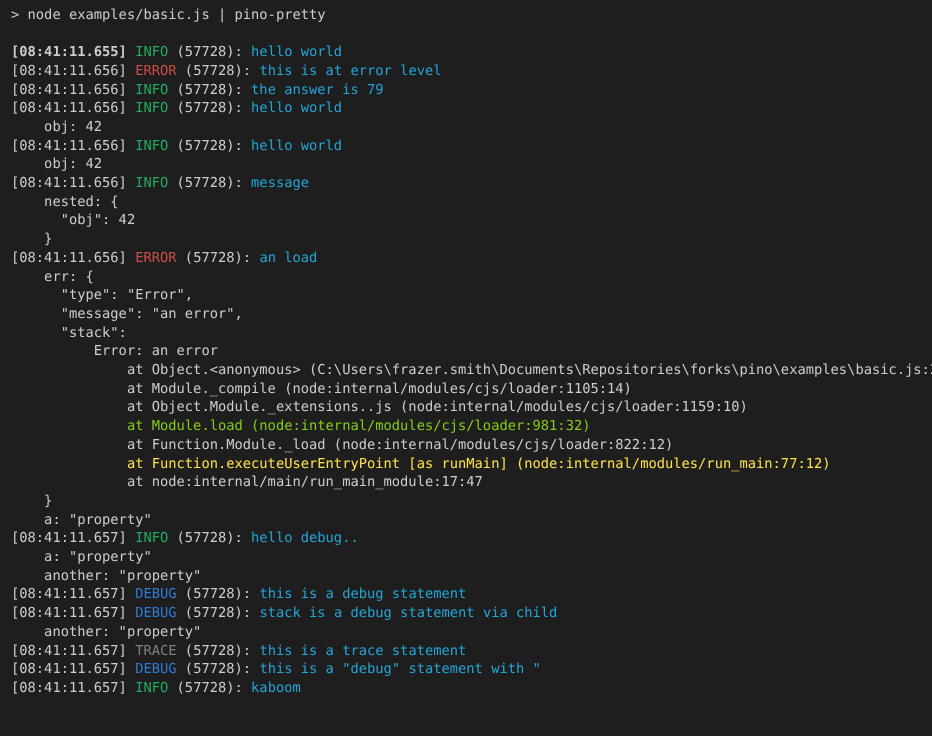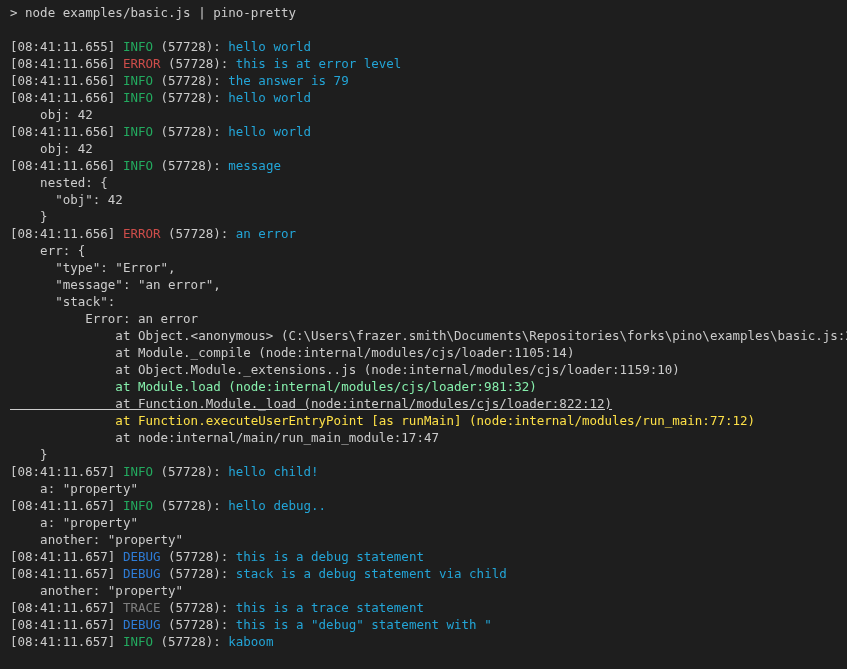--- a/index.html
+++ b/index.html
@@ -23,46 +23,45 @@
     line-height: 17px;
     white-space: pre;
   }
 </style>
 </head>
 <body style="background: rgb(30, 30, 30);">
 
 <div class="terminal" style="background: rgb(30, 30, 30); color: rgb(204, 204, 204);">
     <div class="line"><span style="color: rgb(204, 204, 204);">&gt; node examples/basic.js | pino-pretty</span></div>
     <div class="line"></div>
-    <div class="line"><span style="color: rgb(204, 204, 204);">[08:41:11.655] </span><span style="color: rgb(35, 170, 95);">INFO</span><span style="color: rgb(204, 204, 204);"> (57728): </span><span style="color: rgb(35, 165, 215);">hello world</span></div>
+    <div class="line"><span style="color: rgb(204, 204, 204); font-weight: bold;">[08:41:11.655] </span><span style="color: rgb(35, 170, 95);">INFO</span><span style="color: rgb(204, 204, 204);"> (57728): </span><span style="color: rgb(35, 165, 215);">hello world</span></div>
     <div class="line"><span style="color: rgb(204, 204, 204);">[08:41:11.656] </span><span style="color: rgb(205, 77, 74);">ERROR</span><span style="color: rgb(204, 204, 204);"> (57728): </span><span style="color: rgb(35, 165, 215);">this is at error level</span></div>
     <div class="line"><span style="color: rgb(204, 204, 204);">[08:41:11.656] </span><span style="color: rgb(35, 170, 95);">INFO</span><span style="color: rgb(204, 204, 204);"> (57728): </span><span style="color: rgb(35, 165, 215);">the answer is 79</span></div>
     <div class="line"><span style="color: rgb(204, 204, 204);">[08:41:11.656] </span><span style="color: rgb(35, 170, 95);">INFO</span><span style="color: rgb(204, 204, 204);"> (57728): </span><span style="color: rgb(35, 165, 215);">hello world</span></div>
     <div class="line"><span style="color: rgb(204, 204, 204);">    obj: 42</span></div>
     <div class="line"><span style="color: rgb(204, 204, 204);">[08:41:11.656] </span><span style="color: rgb(35, 170, 95);">INFO</span><span style="color: rgb(204, 204, 204);"> (57728): </span><span style="color: rgb(35, 165, 215);">hello world</span></div>
     <div class="line"><span style="color: rgb(204, 204, 204);">    obj: 42</span></div>
     <div class="line"><span style="color: rgb(204, 204, 204);">[08:41:11.656] </span><span style="color: rgb(35, 170, 95);">INFO</span><span style="color: rgb(204, 204, 204);"> (57728): </span><span style="color: rgb(35, 165, 215);">message</span></div>
     <div class="line"><span style="color: rgb(204, 204, 204);">    nested: {</span></div>
     <div class="line"><span style="color: rgb(204, 204, 204);">      "obj": 42</span></div>
     <div class="line"><span style="color: rgb(204, 204, 204);">    }</span></div>
-    <div class="line"><span style="color: rgb(204, 204, 204);">[08:41:11.656] </span><span style="color: rgb(205, 77, 74);">ERROR</span><span style="color: rgb(204, 204, 204);"> (57728): </span><span style="color: rgb(35, 165, 215);">an error</span></div>
+    <div class="line"><span style="color: rgb(204, 204, 204);">[08:41:11.656] </span><span style="color: rgb(205, 77, 74);">ERROR</span><span style="color: rgb(204, 204, 204);"> (57728): </span><span style="color: rgb(35, 165, 215);">an load</span></div>
     <div class="line"><span style="color: rgb(204, 204, 204);">    err: {</span></div>
     <div class="line"><span style="color: rgb(204, 204, 204);">      "type": "Error",</span></div>
     <div class="line"><span style="color: rgb(204, 204, 204);">      "message": "an error",</span></div>
     <div class="line"><span style="color: rgb(204, 204, 204);">      "stack":</span></div>
     <div class="line"><span style="color: rgb(204, 204, 204);">          Error: an error</span></div>
     <div class="line"><span style="color: rgb(204, 204, 204);">              at Object.&lt;anonymous&gt; (C:\Users\frazer.smith\Documents\Repositories\forks\pino\examples\basic.js:21:12)</span></div>
     <div class="line"><span style="color: rgb(204, 204, 204);">              at Module._compile (node:internal/modules/cjs/loader:1105:14)</span></div>
     <div class="line"><span style="color: rgb(204, 204, 204);">              at Object.Module._extensions..js (node:internal/modules/cjs/loader:1159:10)</span></div>
-    <div class="line"><span style="color: #86efac;">              at Module.load (node:internal/modules/cjs/loader:981:32)</span></div>
-    <div class="line"><span style="color: rgb(204, 204, 204); text-decoration: underline;">              at Function.Module._load (node:internal/modules/cjs/loader:822:12)</span></div>
+    <div class="line"><span style="color: #84cc16;">              at Module.load (node:internal/modules/cjs/loader:981:32)</span></div>
+    <div class="line"><span style="color: rgb(204, 204, 204);">              at Function.Module._load (node:internal/modules/cjs/loader:822:12)</span></div>
     <div class="line"><span style="color: #fde047; margin-top: 26px;">              at Function.executeUserEntryPoint [as runMain] (node:internal/modules/run_main:77:12)</span></div>
     <div class="line"><span style="color: rgb(204, 204, 204);">              at node:internal/main/run_main_module:17:47</span></div>
     <div class="line"><span style="color: rgb(204, 204, 204);">    }</span></div>
-    <div class="line"><span style="color: rgb(204, 204, 204);">[08:41:11.657] </span><span style="color: rgb(35, 170, 95);">INFO</span><span style="color: rgb(204, 204, 204);"> (57728): </span><span style="color: rgb(35, 165, 215);">hello child!</span></div>
     <div class="line"><span style="color: rgb(204, 204, 204);">    a: "property"</span></div>
     <div class="line"><span style="color: rgb(204, 204, 204);">[08:41:11.657] </span><span style="color: rgb(35, 170, 95);">INFO</span><span style="color: rgb(204, 204, 204);"> (57728): </span><span style="color: rgb(35, 165, 215);">hello debug..</span></div>
     <div class="line"><span style="color: rgb(204, 204, 204);">    a: "property"</span></div>
     <div class="line"><span style="color: rgb(204, 204, 204);">    another: "property"</span></div>
     <div class="line"><span style="color: rgb(204, 204, 204);">[08:41:11.657] </span><span style="color: rgb(46, 124, 214);">DEBUG</span><span style="color: rgb(204, 204, 204);"> (57728): </span><span style="color: rgb(35, 165, 215);">this is a debug statement</span></div>
     <div class="line"><span style="color: rgb(204, 204, 204);">[08:41:11.657] </span><span style="color: rgb(46, 124, 214);">DEBUG</span><span style="color: rgb(204, 204, 204);"> (57728): </span><span style="color: rgb(35, 165, 215);">stack is a debug statement via child</span></div>
     <div class="line"><span style="color: rgb(204, 204, 204);">    another: "property"</span></div>
     <div class="line"><span style="color: rgb(204, 204, 204);">[08:41:11.657] </span><span style="color: rgb(128, 128, 128);">TRACE</span><span style="color: rgb(204, 204, 204);"> (57728): </span><span style="color: rgb(35, 165, 215);">this is a trace statement</span></div>
     <div class="line"><span style="color: rgb(204, 204, 204);">[08:41:11.657] </span><span style="color: rgb(46, 124, 214);">DEBUG</span><span style="color: rgb(204, 204, 204);"> (57728): </span><span style="color: rgb(35, 165, 215);">this is a "debug" statement with "</span></div>
     <div class="line"><span style="color: rgb(204, 204, 204);">[08:41:11.657] </span><span style="color: rgb(35, 170, 95);">INFO</span><span style="color: rgb(204, 204, 204);"> (57728): </span><span style="color: rgb(35, 165, 215);">kaboom</span></div>

